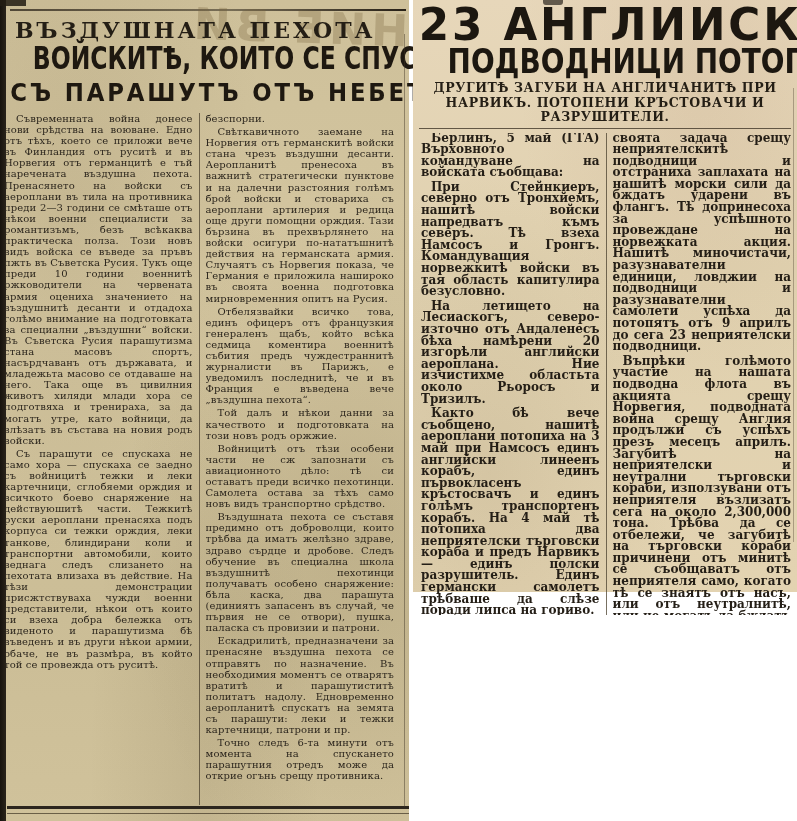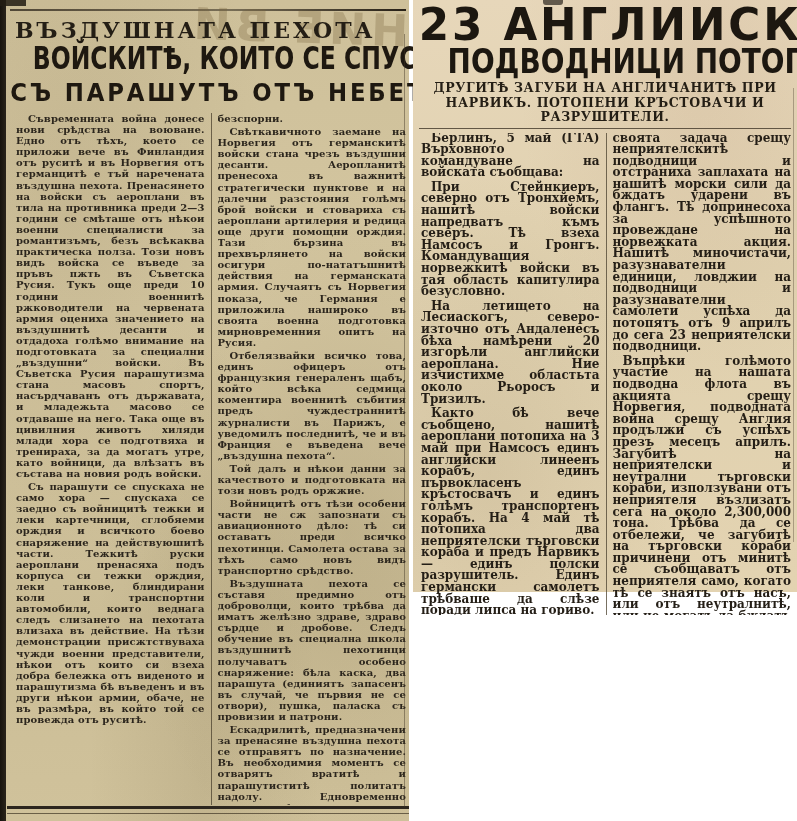--- a/index.html
+++ b/index.html
@@ -38,22 +38,22 @@
     font-family:"DejaVu Sans","Liberation Sans",sans-serif;
     font-weight:bold; font-size:28px; line-height:34px; color:#1e1810;
     white-space:nowrap; transform:scaleX(0.84) scaleY(1.12);
   }
   .headline2 {
     position:absolute; top:79px; left:0; width:409px; text-align:center;
     font-family:"DejaVu Sans","Liberation Sans",sans-serif;
     font-weight:bold; font-size:24px; line-height:28px; letter-spacing:3px;
     color:#1e1810; white-space:nowrap; transform:scaleX(0.95);
   }
-  .lcols { position:absolute; left:16px; top:113px; width:390px; height:692px;
-    display:flex; overflow:hidden;font-weight:bold; }
+  .lcols { position:absolute; left:4px; top:113px; width:390px; height:692px;
+    display:flex; overflow:hidden; }
   .lcol { flex:1; overflow:hidden; }
   .col-rule { width:1px; background:rgba(74,64,46,0.75); margin:0 6px; }
   .lcol p { margin:0 0 2px 0; font-size:10px; line-height:11.1px;
     text-align:justify; text-indent:12px; color:#2c261d; letter-spacing:0.1px; }
   .cont > p:first-child { text-indent:0; }
   .clip-left::after { content:""; position:absolute; right:4px; top:34px; bottom:14px;
     width:1px; background:rgba(62,52,36,0.45); }
   .bottom-rule-thick { position:absolute; left:7px; right:0; top:806px; height:3px; background:#2c261e; }
   .bottom-rule-thin  { position:absolute; left:7px; right:0; top:813px; height:1px; background:rgba(62,52,36,0.7); }
 

